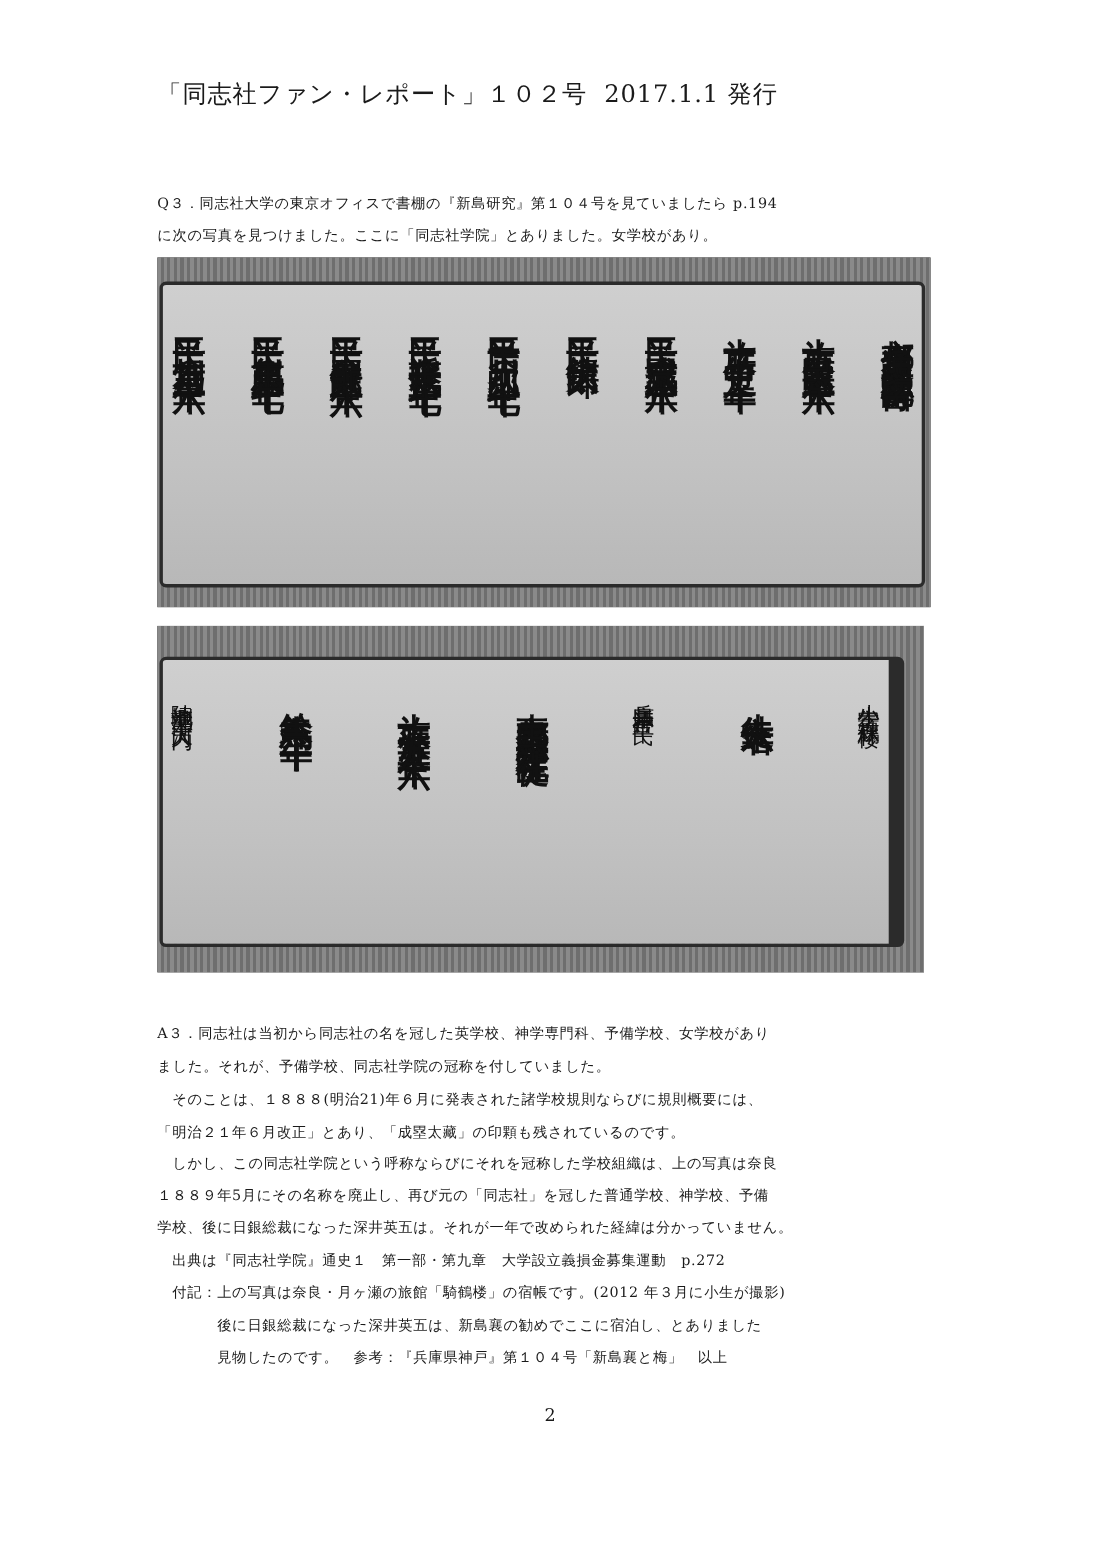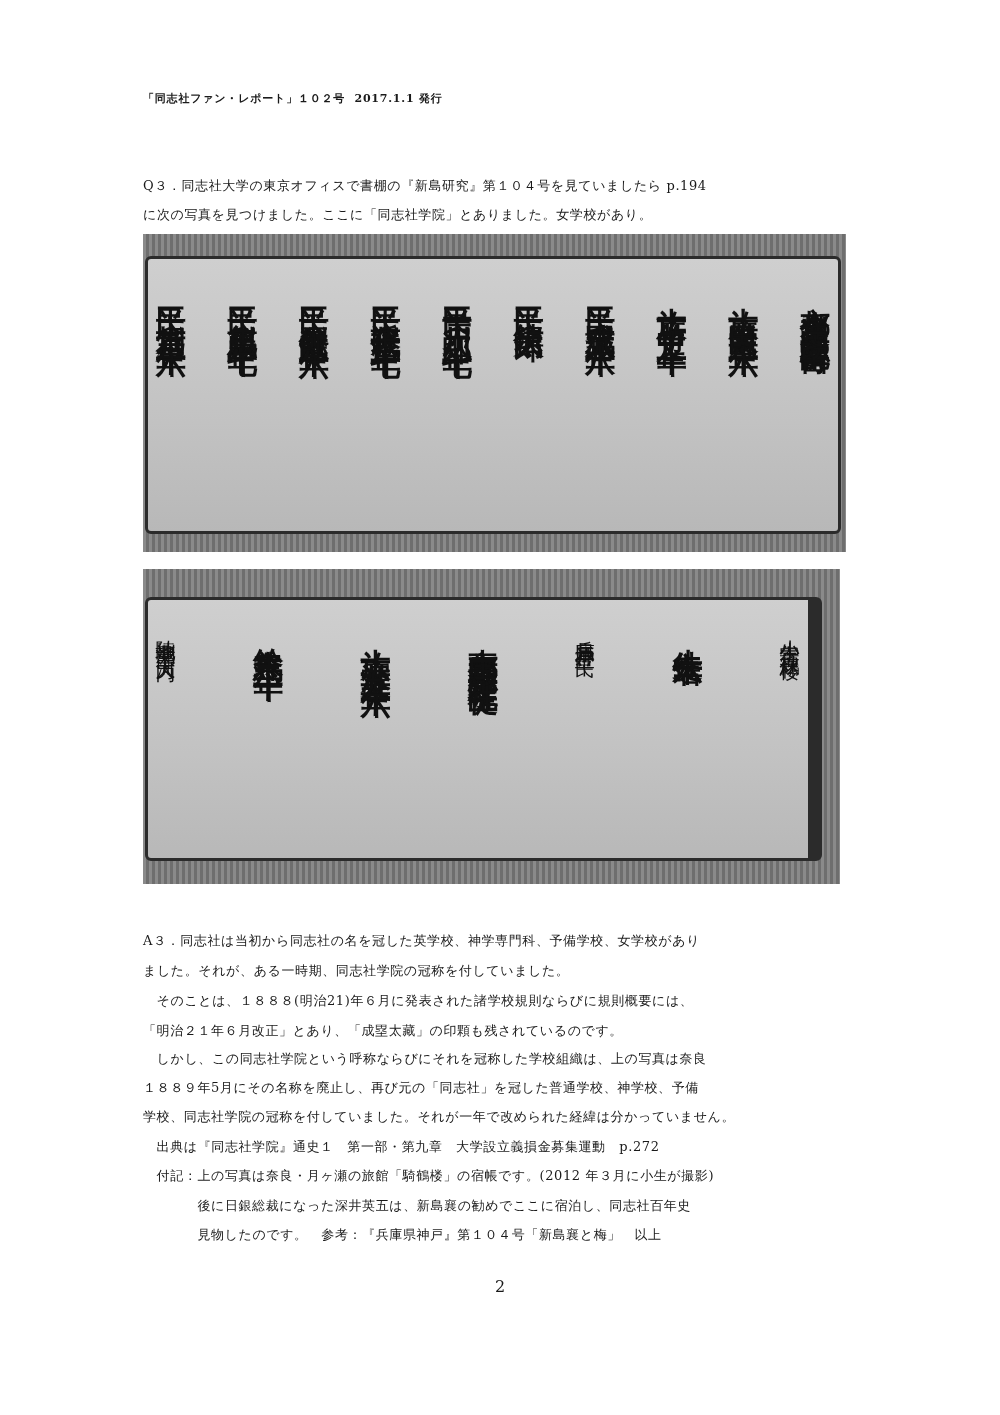--- a/index.html
+++ b/index.html
@@ -6,21 +6,21 @@
   body {
     width: 1000px; height: 1415px; position: relative; overflow: hidden;
     font-family: "DejaVu Serif", "Liberation Serif", serif;
     color: #1a1a1a;
   }
   .line {
     position: absolute; left: 143px;
     font-size: 13px; line-height: 22px; white-space: nowrap;
     letter-spacing: 0.6px;
   }
-  .header { top: 88px; font-size: 11px; letter-spacing: 0.8px; font-weight: bold; }
+  .header { top: 76px; font-size: 22px; letter-spacing: 0.8px; }
   .photo {
     position: absolute; background: #3a3a3a; overflow: hidden;
   }
   .photo1 { left: 143px; top: 234px; width: 703px; height: 318px; }
   .photo2 { left: 143px; top: 569px; width: 697px; height: 315px; }
   .tatami {
     position: absolute; inset: 0;
     background: repeating-linear-gradient(90deg, #8a8a8a 0 3px, #6e6e6e 3px 6px);
   }
   .book {
@@ -78,24 +78,24 @@
       <div class="col small">兵庫県神戸 平民</div>
       <div class="col">東京都上京区同志 社学院生徒</div>
       <div class="col">士族 深井英五 十六年</div>
       <div class="col">鈴木奔馬 二十年</div>
       <div class="col small">陸地測量部 大河内</div>
     </div>
   </div>
 </div>
 
 <div class="line" style="top:930px">A３．同志社は当初から同志社の名を冠した英学校、神学専門科、予備学校、女学校があり</div>
-<div class="line" style="top:960px">ました。それが、ある一時期、同志社学院の冠称を付していました。</div>
+<div class="line" style="top:960px">ました。それが、予備学校、同志社学院の冠称を付していました。</div>
 <div class="line" style="top:990px">　そのことは、１８８８(明治21)年６月に発表された諸学校規則ならびに規則概要には、</div>
 <div class="line" style="top:1020px">「明治２１年６月改正」とあり、「成塁太藏」の印顆も残されているのです。</div>
 <div class="line" style="top:1048px">　しかし、この同志社学院という呼称ならびにそれを冠称した学校組織は、上の写真は奈良</div>
 <div class="line" style="top:1077px">１８８９年5月にその名称を廃止し、再び元の「同志社」を冠した普通学校、神学校、予備</div>
-<div class="line" style="top:1106px">学校、同志社学院の冠称を付していました。それが一年で改められた経緯は分かっていません。</div>
+<div class="line" style="top:1106px">学校、後に日銀総裁になった深井英五は。それが一年で改められた経緯は分かっていません。</div>
 <div class="line" style="top:1136px">　出典は『同志社学院』通史１　第一部・第九章　大学設立義損金募集運動　p.272</div>
 <div class="line" style="top:1165px">　付記：上の写真は奈良・月ヶ瀬の旅館「騎鶴楼」の宿帳です。(2012 年３月に小生が撮影)</div>
-<div class="line" style="top:1195px">　　　　後に日銀総裁になった深井英五は、新島襄の勧めでここに宿泊し、同志社百年史</div>
+<div class="line" style="top:1195px">　　　　後に日銀総裁になった深井英五は、新島襄の勧めでここに宿泊し、とありました</div>
 <div class="line" style="top:1224px">　　　　見物したのです。　参考：『兵庫県神戸』第１０４号「新島襄と梅」　以上</div>
 
 <div class="page-num">2</div>
 
 </body></html>

